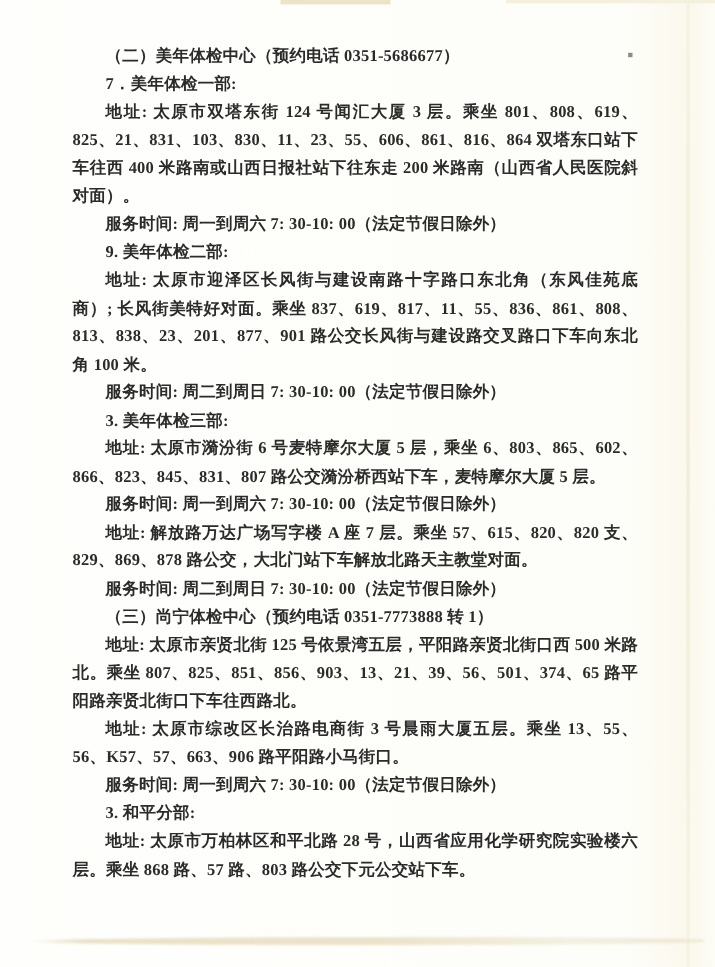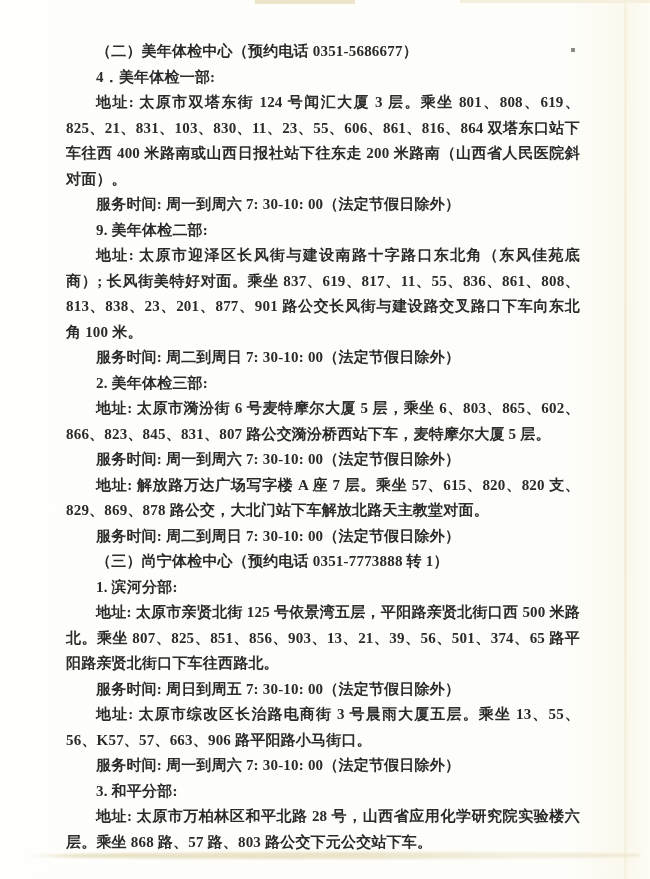--- a/index.html
+++ b/index.html
@@ -76,40 +76,38 @@
   <div class="smudge-top-a"></div>
   <div class="smudge-top-b"></div>
   <div class="dot-artifact"></div>
   <div class="edge-right"></div>
   <div class="edge-bottom"></div>
 
   <div class="content">
 
     <p>（二）美年体检中心（预约电话 0351-5686677）</p>
 
-    <p>4．美年体检一部:</p>
+    <p>7．美年体检一部:</p>
     <p>地址: 太原市双塔东街 124 号闻汇大厦 3 层。乘坐 801、808、619、825、21、831、103、830、11、23、55、606、861、816、864 双塔东口站下车往西 400 米路南或山西日报社站下往东走 200 米路南（山西省人民医院斜对面）。</p>
     <p>服务时间: 周一到周六 7: 30-10: 00（法定节假日除外）</p>
 
     <p>9. 美年体检二部:</p>
     <p>地址: 太原市迎泽区长风街与建设南路十字路口东北角（东风佳苑底商）; 长风街美特好对面。乘坐 837、619、817、11、55、836、861、808、813、838、23、201、877、901 路公交长风街与建设路交叉路口下车向东北角 100 米。</p>
     <p>服务时间: 周二到周日 7: 30-10: 00（法定节假日除外）</p>
 
-    <p>2. 美年体检三部:</p>
+    <p>3. 美年体检三部:</p>
     <p>地址: 太原市漪汾街 6 号麦特摩尔大厦 5 层，乘坐 6、803、865、602、866、823、845、831、807 路公交漪汾桥西站下车，麦特摩尔大厦 5 层。</p>
     <p>服务时间: 周一到周六 7: 30-10: 00（法定节假日除外）</p>
 
     <p>地址: 解放路万达广场写字楼 A 座 7 层。乘坐 57、615、820、820 支、829、869、878 路公交，大北门站下车解放北路天主教堂对面。</p>
     <p>服务时间: 周二到周日 7: 30-10: 00（法定节假日除外）</p>
 
     <p>（三）尚宁体检中心（预约电话 0351-7773888 转 1）</p>
 
-    <p>1. 滨河分部:</p>
     <p>地址: 太原市亲贤北街 125 号依景湾五层，平阳路亲贤北街口西 500 米路北。乘坐 807、825、851、856、903、13、21、39、56、501、374、65 路平阳路亲贤北街口下车往西路北。</p>
-    <p>服务时间: 周日到周五 7: 30-10: 00（法定节假日除外）</p>
 
     <p>地址: 太原市综改区长治路电商街 3 号晨雨大厦五层。乘坐 13、55、56、K57、57、663、906 路平阳路小马街口。</p>
     <p>服务时间: 周一到周六 7: 30-10: 00（法定节假日除外）</p>
 
     <p>3. 和平分部:</p>
     <p>地址: 太原市万柏林区和平北路 28 号，山西省应用化学研究院实验楼六层。乘坐 868 路、57 路、803 路公交下元公交站下车。</p>
 
   </div>
 </div>
 

